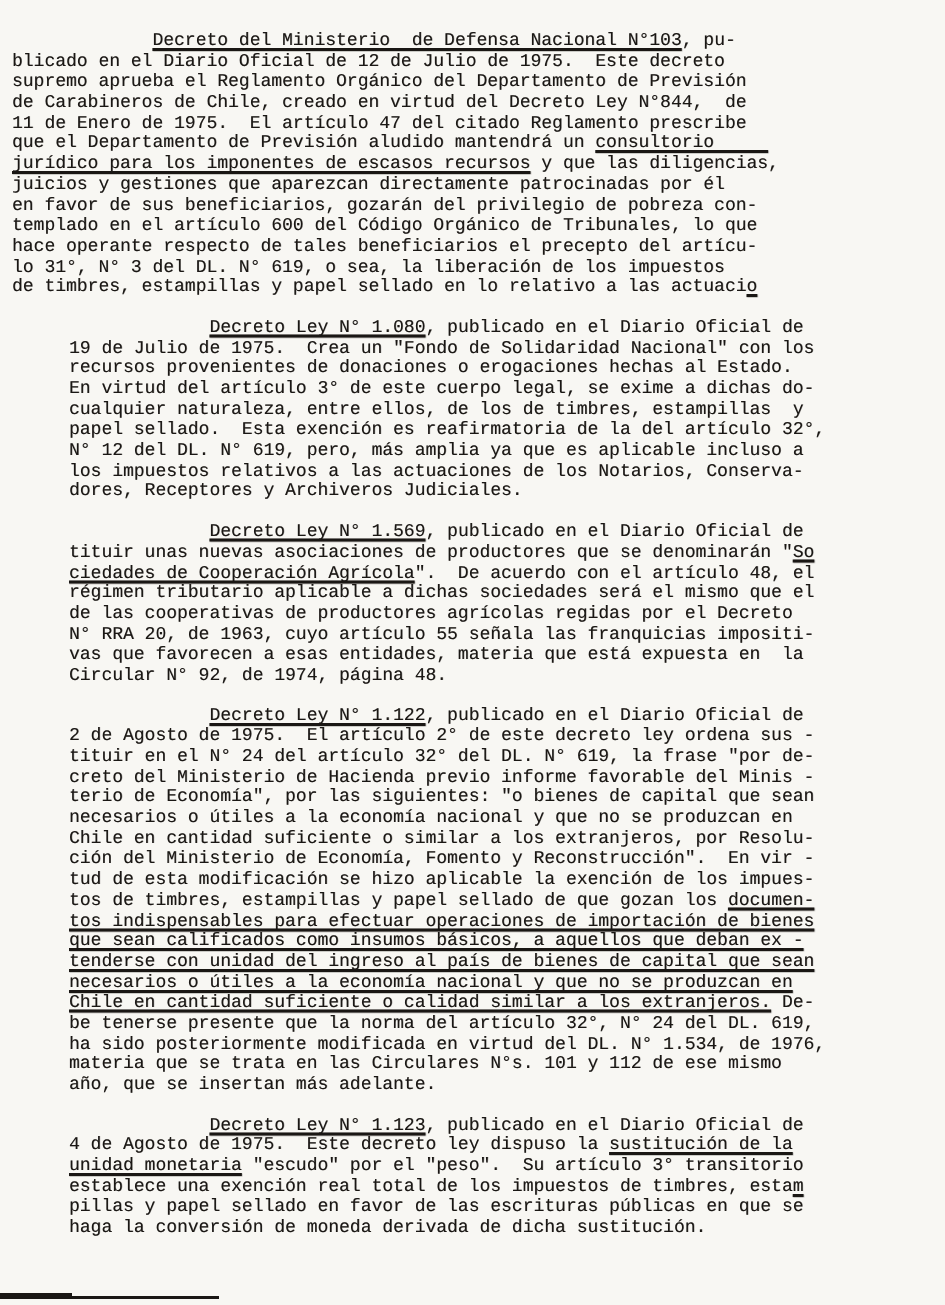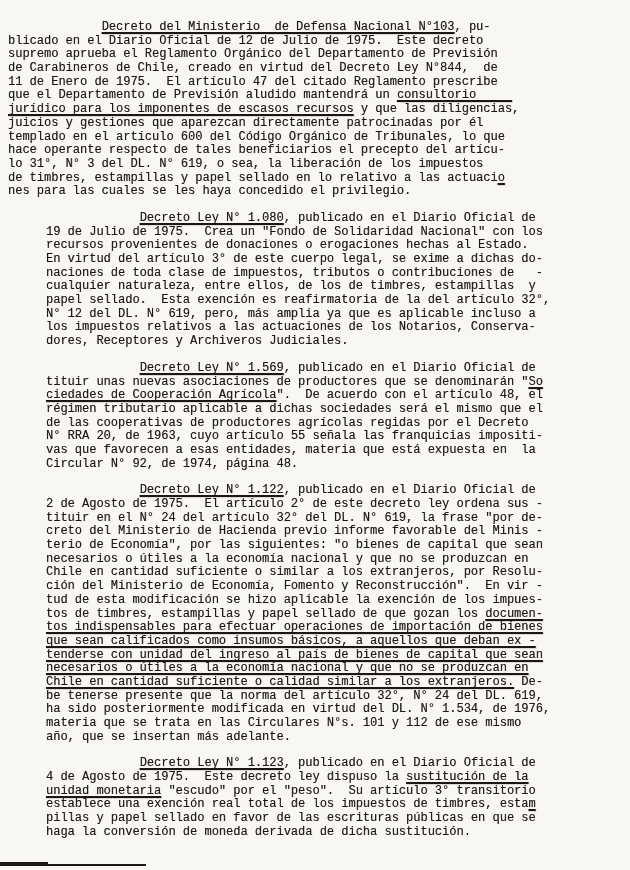--- a/index.html
+++ b/index.html
@@ -47,32 +47,31 @@
   <div id="doc-body">
       <div class="paragraph">
         <div class="line"><span>             </span><span class="u">Decreto del Ministerio  de Defensa Nacional N°103</span><span>, pu-</span></div>
         <div class="line"><span>blicado en el Diario Oficial de 12 de Julio de 1975.  Este decreto</span></div>
         <div class="line"><span>supremo aprueba el Reglamento Orgánico del Departamento de Previsión</span></div>
         <div class="line"><span>de Carabineros de Chile, creado en virtud del Decreto Ley N°844,  de</span></div>
         <div class="line"><span>11 de Enero de 1975.  El artículo 47 del citado Reglamento prescribe</span></div>
         <div class="line"><span>que el Departamento de Previsión aludido mantendrá un </span><span class="u">consultorio     </span></div>
         <div class="line"><span class="u">jurídico para los imponentes de escasos recursos</span><span> y que las diligencias,</span></div>
         <div class="line"><span>juicios y gestiones que aparezcan directamente patrocinadas por él</span></div>
+        <div class="line"><span>en favor de sus beneficiarios, gozarán del privilegio de pobreza con-</span></div>
         <div class="line"><span>templado en el artículo 600 del Código Orgánico de Tribunales, lo que</span></div>
         <div class="line"><span>hace operante respecto de tales beneficiarios el precepto del artícu-</span></div>
         <div class="line"><span>lo 31°, N° 3 del DL. N° 619, o sea, la liberación de los impuestos</span></div>
         <div class="line"><span>de timbres, estampillas y papel sellado en lo relativo a las actuaci</span><span class="u">o</span></div>
-        <div class="line"><span>nes para las cuales se les haya concedido el privilegio.</span></div>
       </div>
       <div class="paragraph">
         <div class="line"><span>             </span><span class="u">Decreto Ley N° 1.080</span><span>, publicado en el Diario Oficial de</span></div>
         <div class="line"><span>19 de Julio de 1975.  Crea un "Fondo de Solidaridad Nacional" con los</span></div>
         <div class="line"><span>recursos provenientes de donaciones o erogaciones hechas al Estado.</span></div>
         <div class="line"><span>En virtud del artículo 3° de este cuerpo legal, se exime a dichas do-</span></div>
-        <div class="line"><span>naciones de toda clase de impuestos, tributos o contribuciones de   -</span></div>
         <div class="line"><span>cualquier naturaleza, entre ellos, de los de timbres, estampillas  y</span></div>
         <div class="line"><span>papel sellado.  Esta exención es reafirmatoria de la del artículo 32°,</span></div>
         <div class="line"><span>N° 12 del DL. N° 619, pero, más amplia ya que es aplicable incluso a</span></div>
         <div class="line"><span>los impuestos relativos a las actuaciones de los Notarios, Conserva-</span></div>
         <div class="line"><span>dores, Receptores y Archiveros Judiciales.</span></div>
       </div>
       <div class="paragraph">
         <div class="line"><span>             </span><span class="u">Decreto Ley N° 1.569</span><span>, publicado en el Diario Oficial de</span></div>
         <div class="line"><span>tituir unas nuevas asociaciones de productores que se denominarán "</span><span class="u">So</span></div>
         <div class="line"><span class="u">ciedades de Cooperación Agrícola</span><span>".  De acuerdo con el artículo 48, el</span></div>

